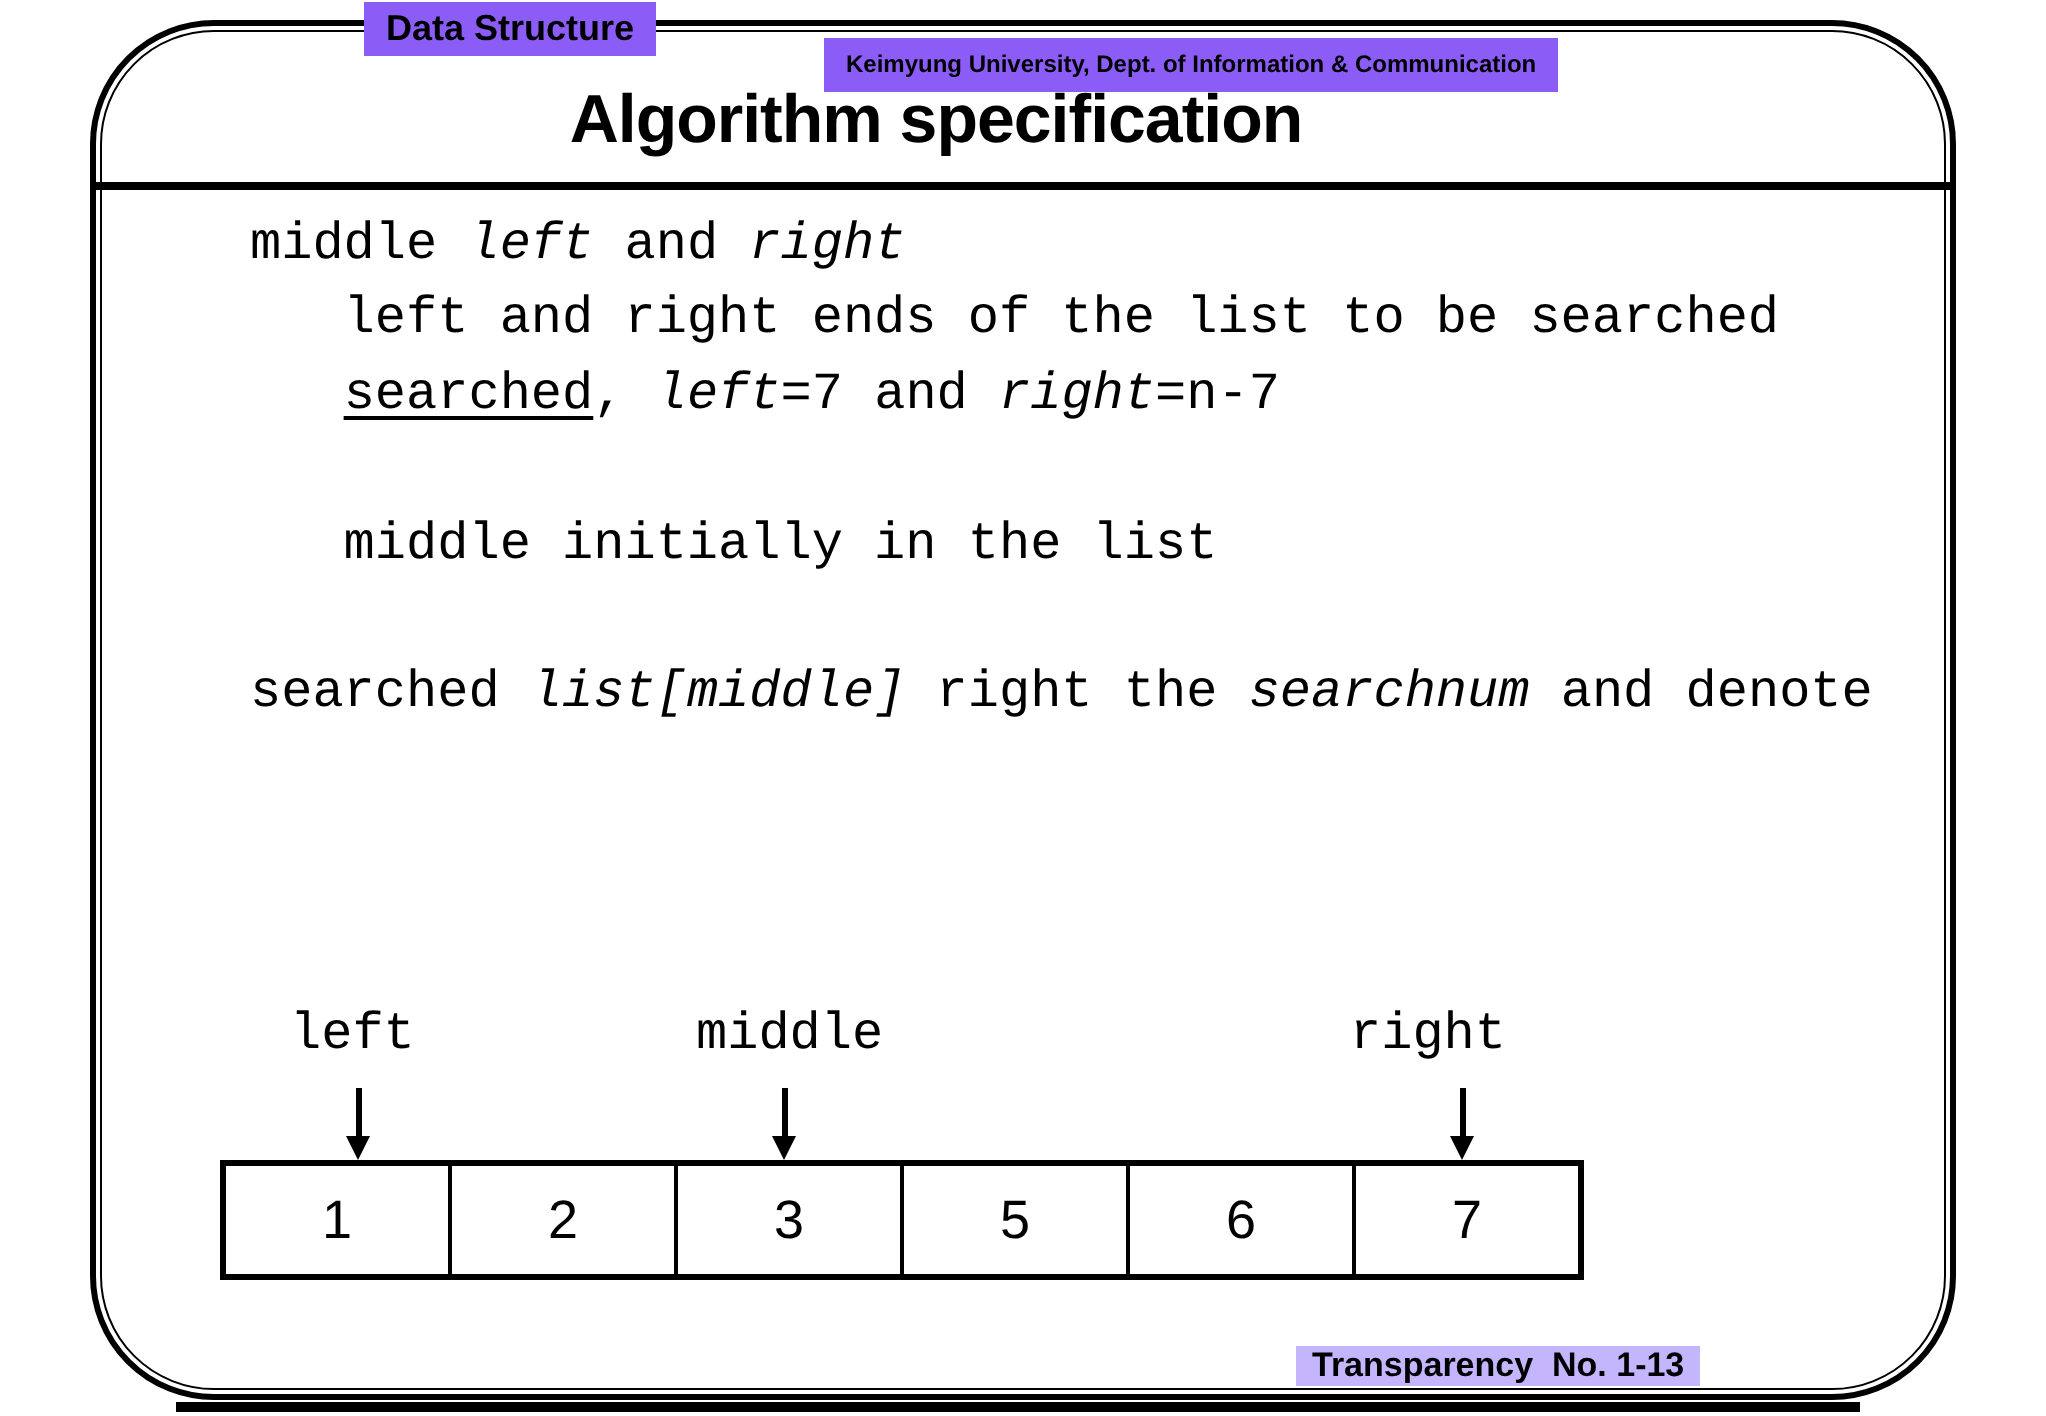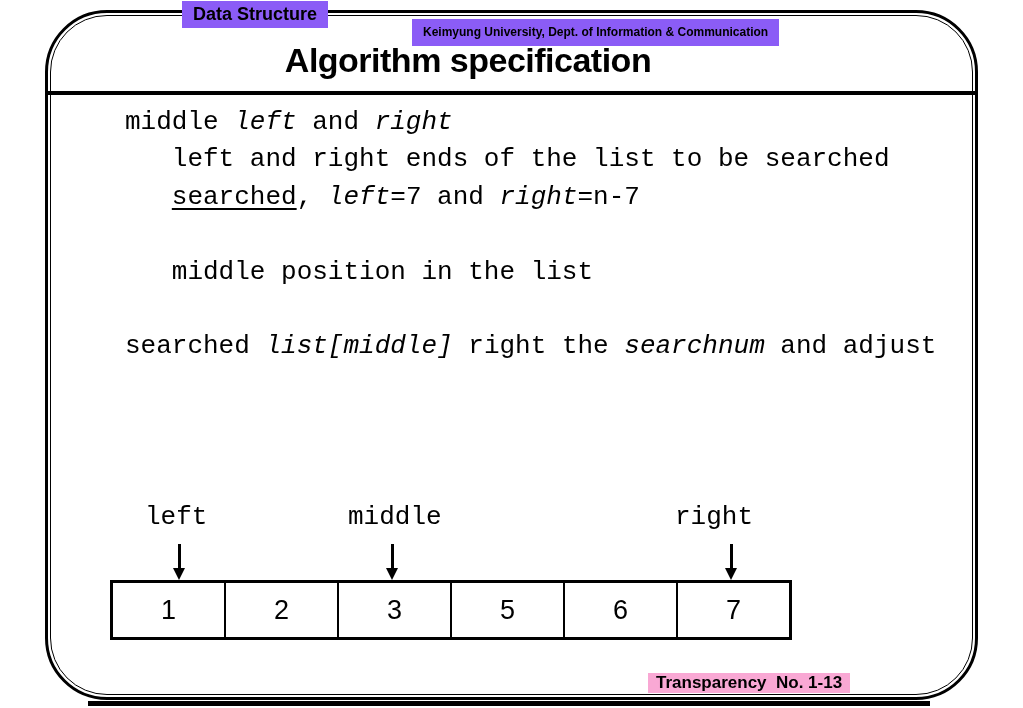--- a/index.html
+++ b/index.html
@@ -78,21 +78,21 @@
   .array-cell {
     flex: 1; display: flex; align-items: center; justify-content: center;
     font-family: "Liberation Sans", sans-serif; font-size: 27px; color: #000;
     border-left: 2px solid #000;
   }
   .array-cell:first-child { border-left: none; }
 
   
   .transparency {
     position: absolute; left: 648px; top: 673px; z-index: 5;
-    background: #f9a8d4; padding: 0 8px;
+    background: #c4b5fd; padding: 0 8px;
     font-size: 17px; font-weight: bold; color: #000; white-space: pre;
   }
   .bottom-bar {
     position: absolute; left: 88px; top: 701px; width: 842px; height: 5px; background: #000;
   }
 </style>
 </head>
 <body>
 
 <div class="slide">
@@ -107,23 +107,23 @@
 
   <div class="hdr-label hdr-univ">Keimyung University, Dept. of Information &amp; Communication</div>
 
   <div class="slide-title">Algorithm specification</div>
 
   <div class="body-block">
       <div class="code-line"><span class="seg-n">middle </span><span class="seg-i">left</span><span class="seg-n"> and </span><span class="seg-i">right</span></div>
       <div class="code-line"><span class="seg-n">   left and right ends of the list to be searched</span></div>
       <div class="code-line"><span class="seg-n">   </span><span class="seg-u">searched</span><span class="seg-n">, </span><span class="seg-i">left</span><span class="seg-n">=7 and </span><span class="seg-i">right</span><span class="seg-n">=n-7</span></div>
       <div class="code-line">&nbsp;</div>
-      <div class="code-line"><span class="seg-n">   middle position in the list</span></div>
+      <div class="code-line"><span class="seg-n">   middle initially in the list</span></div>
       <div class="code-line">&nbsp;</div>
-      <div class="code-line"><span class="seg-n">searched </span><span class="seg-i">list[middle]</span><span class="seg-n"> right the </span><span class="seg-i">searchnum</span><span class="seg-n"> and adjust</span></div>
+      <div class="code-line"><span class="seg-n">searched </span><span class="seg-i">list[middle]</span><span class="seg-n"> right the </span><span class="seg-i">searchnum</span><span class="seg-n"> and denote</span></div>
     </div>
 
   <div>
     <div id="pointer-labels">
         <div class="pointer-label p0">left</div>
         <div class="pointer-label p1">middle</div>
         <div class="pointer-label p2">right</div>
       </div>
     <div id="pointer-arrows">
         <div class="pointer-arrow p0"></div>

